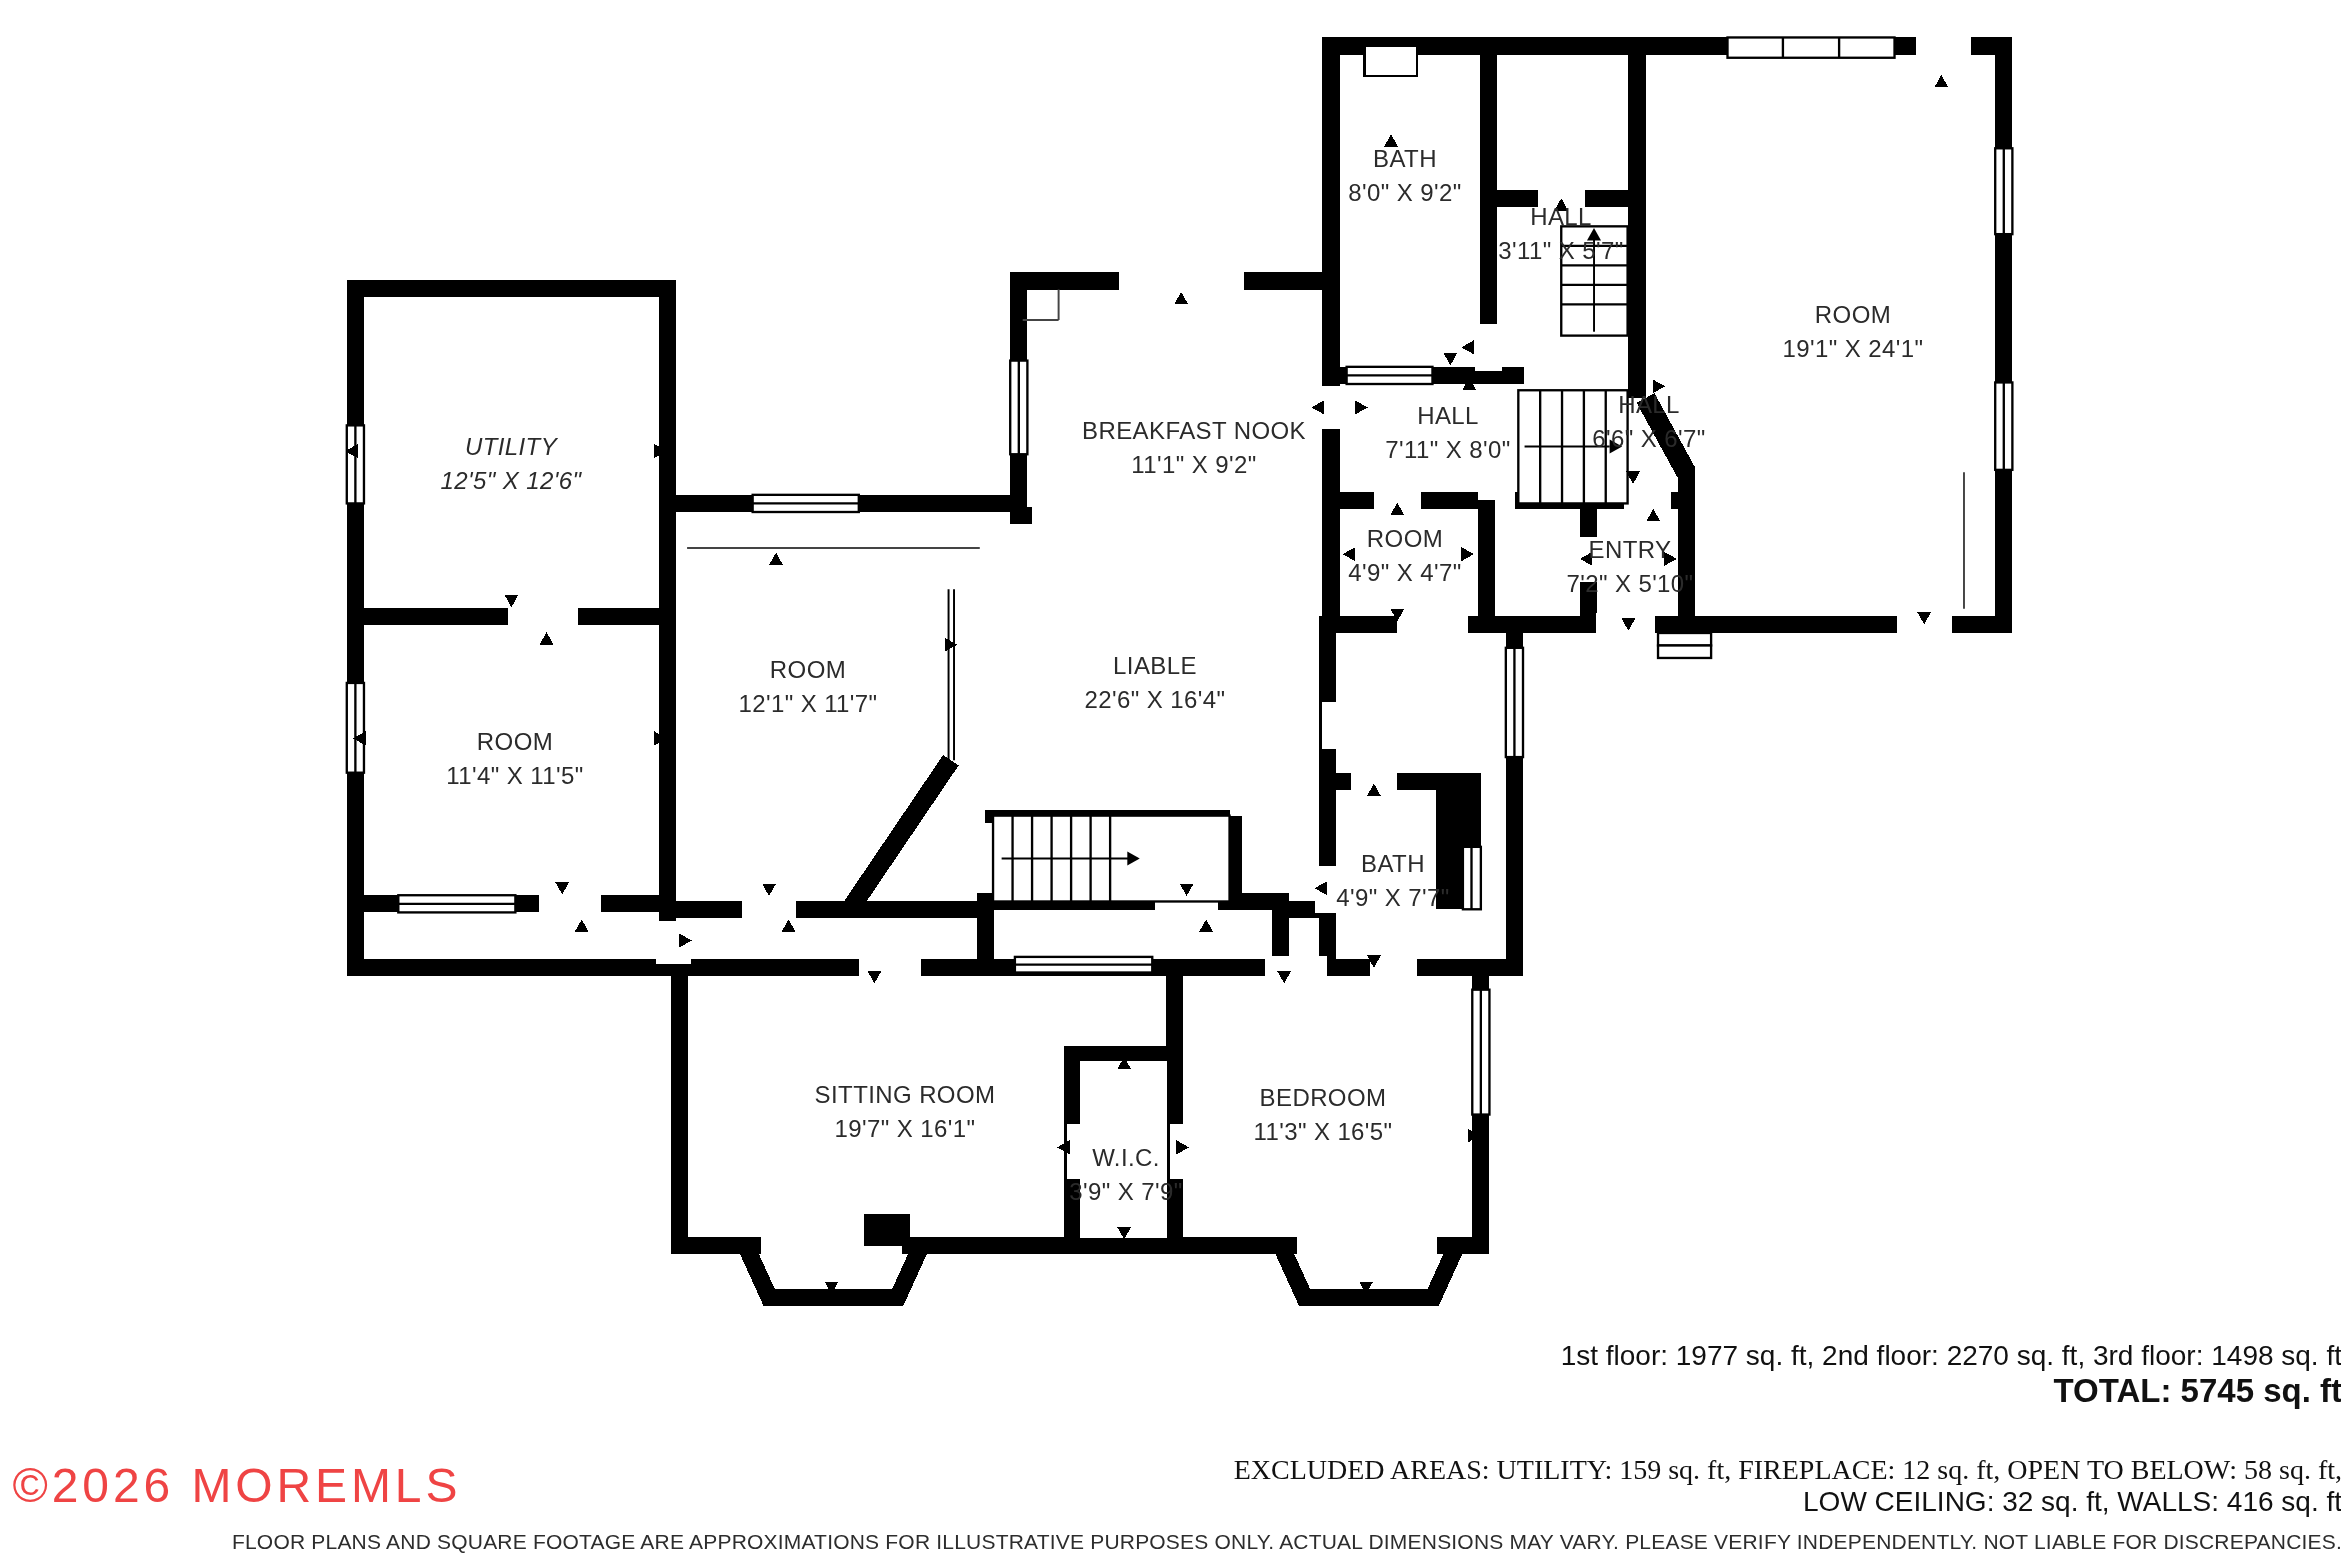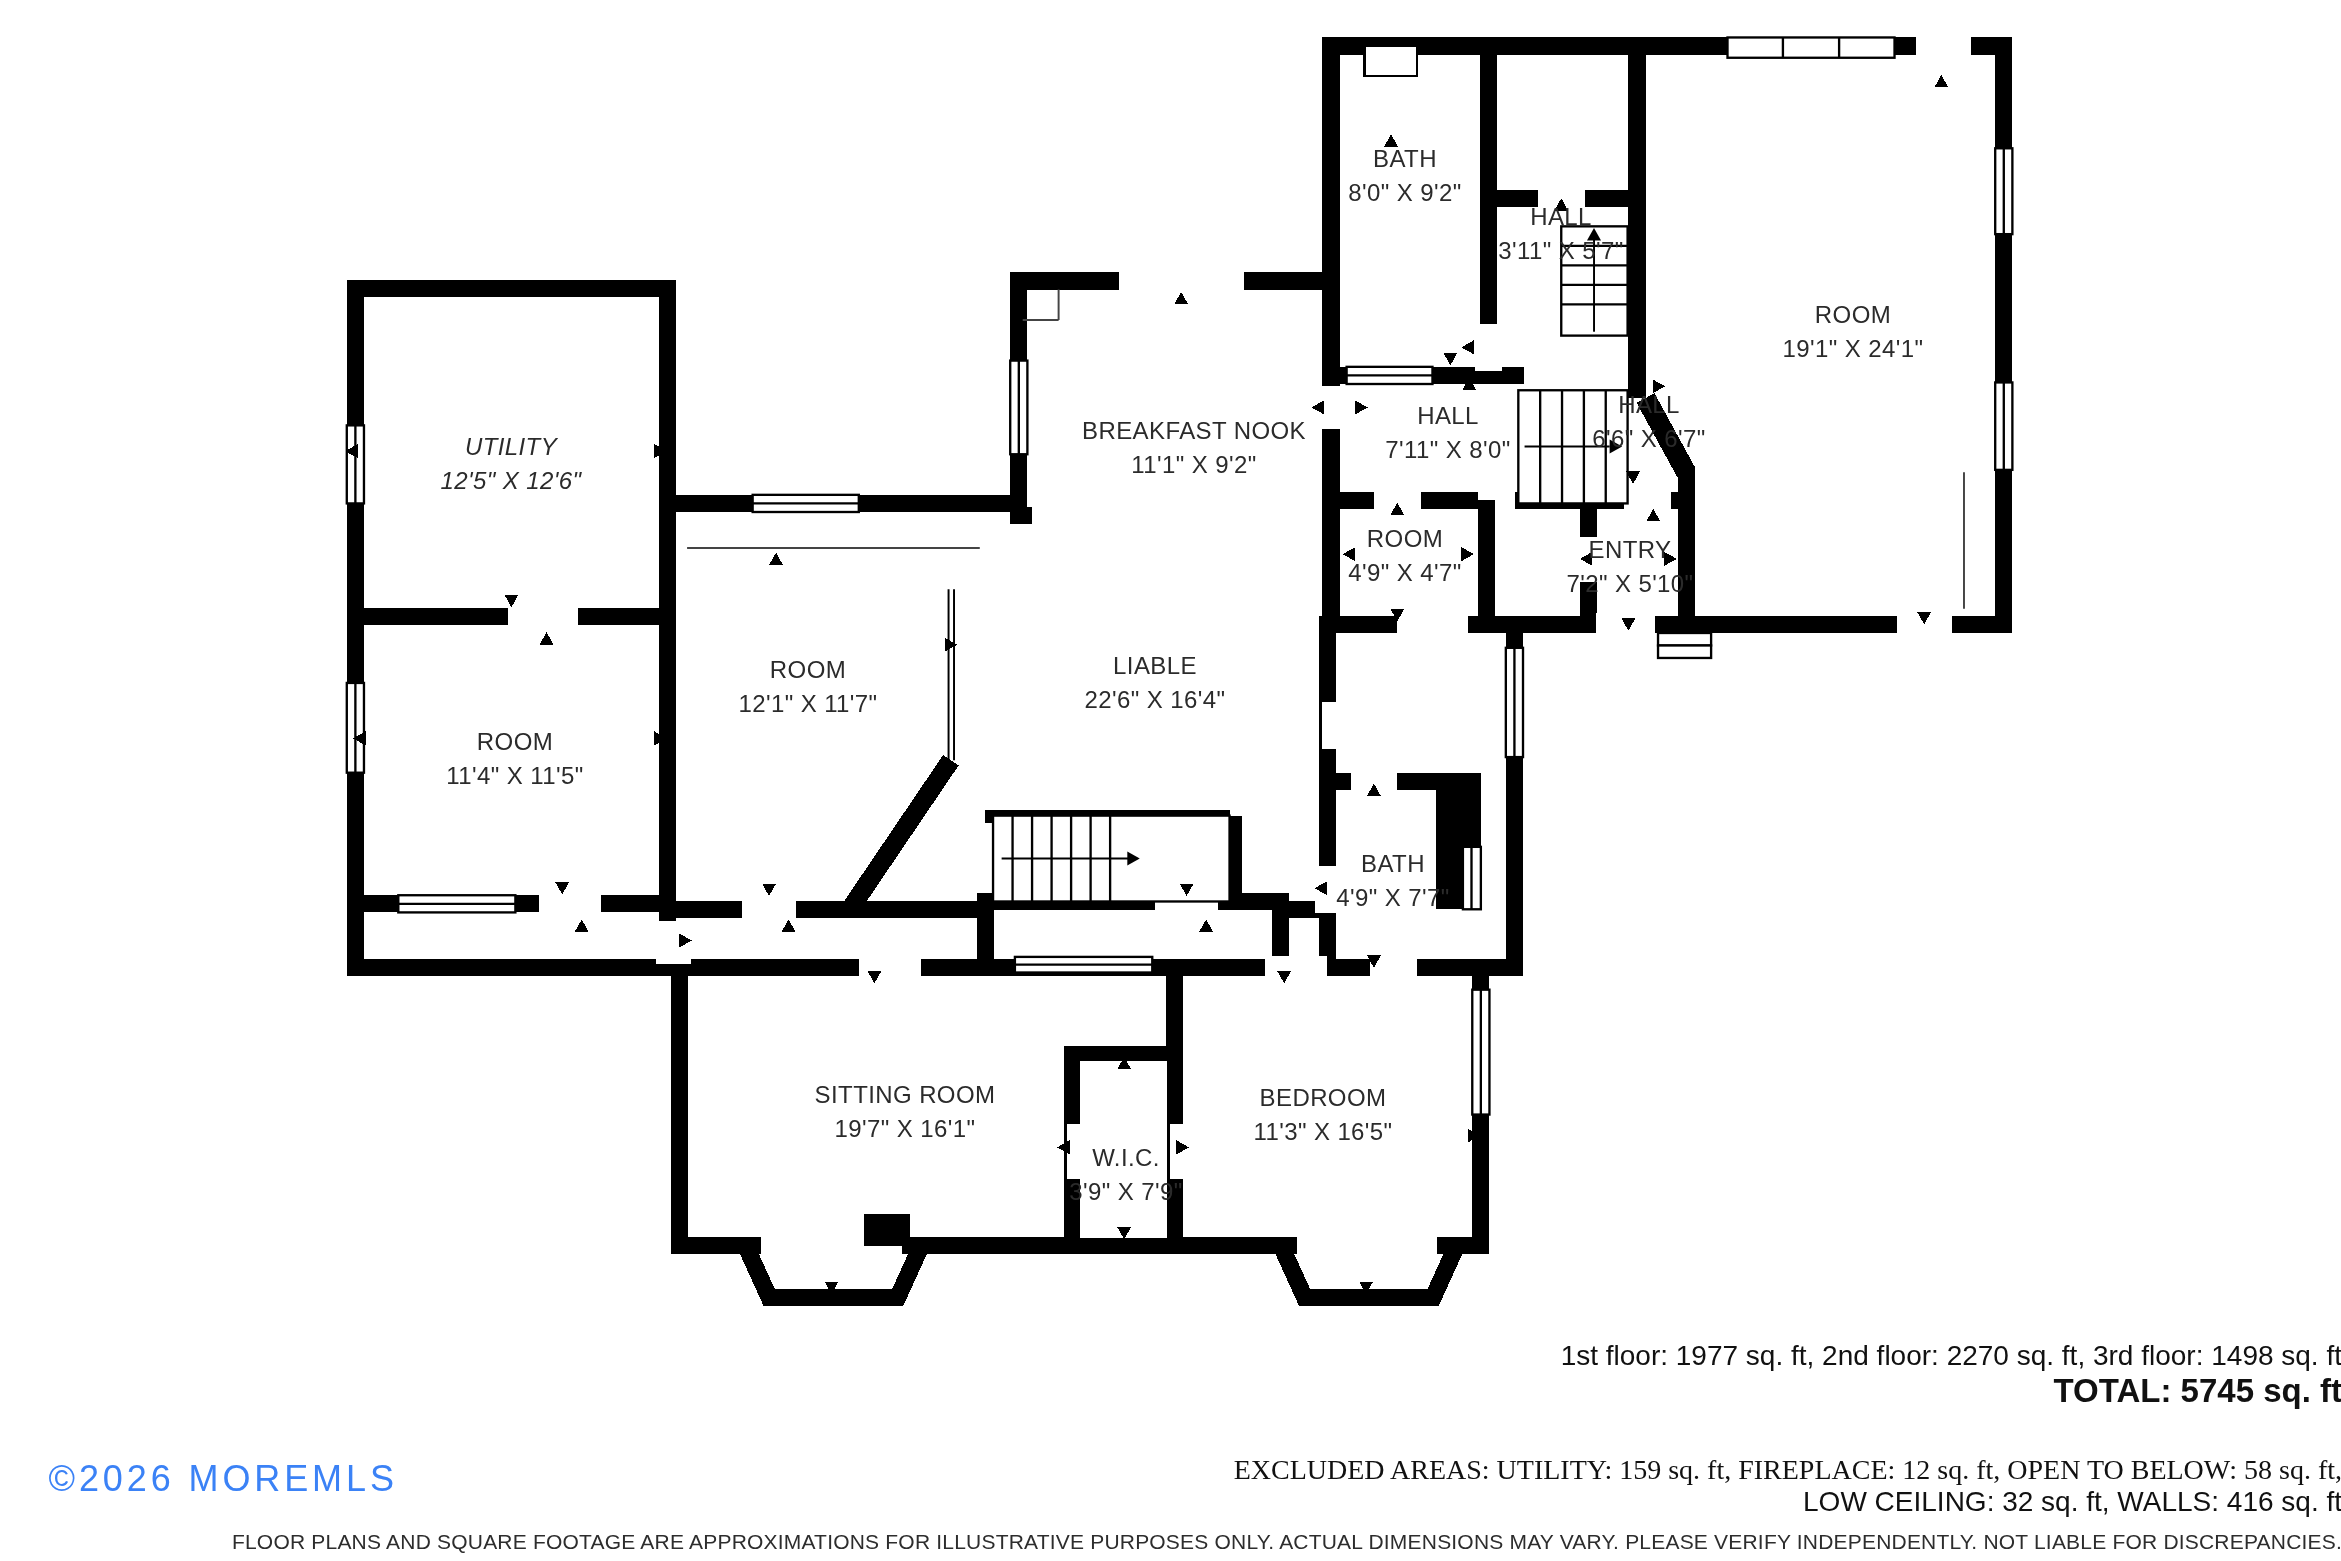--- a/index.html
+++ b/index.html
@@ -8,22 +8,22 @@
   #plan-svg{position:absolute;left:0;top:0;}
   .room-label{position:absolute;transform:translate(-50%,-50%);text-align:center;
       font-size:24px;line-height:1.42;color:#2b2b2b;white-space:nowrap;letter-spacing:0.4px;}
   .room-label .dims{display:block;}
   .footer-line{position:absolute;left:0;width:2342px;text-align:right;color:#111;}
   .f-total{top:1372px;font-size:33px;font-weight:bold;}
   .f-floors{top:1340px;font-size:28px;}
   .f-excluded{top:1454px;font-size:28px;font-family:Liberation Serif, serif;}
   .f-excluded2{top:1486px;font-size:28px;}
   .f-disclaimer{top:1530px;font-size:21px;color:#2d2d2d;letter-spacing:0.2px;}
-  .watermark{position:absolute;left:12.5px;top:1458px;font-size:36px;color:#3b82f6;
-      letter-spacing:3.9px;font-weight:400;margin-left:36px;}
+  .watermark{position:absolute;left:12.5px;top:1458px;font-size:48px;color:#ef4444;
+      letter-spacing:3.9px;font-weight:400;}
 </style>
 </head>
 <body>
 
 <svg id="plan-svg" width="2342" height="1561" viewBox="0 0 3000 2000" shape-rendering="crispEdges">
   <defs>
     <path id="tri" d="M0,-8 L9,8 L-9,8 Z"></path>
   </defs>
 
   <g fill="#ffffff" stroke="#000000" stroke-width="22">

